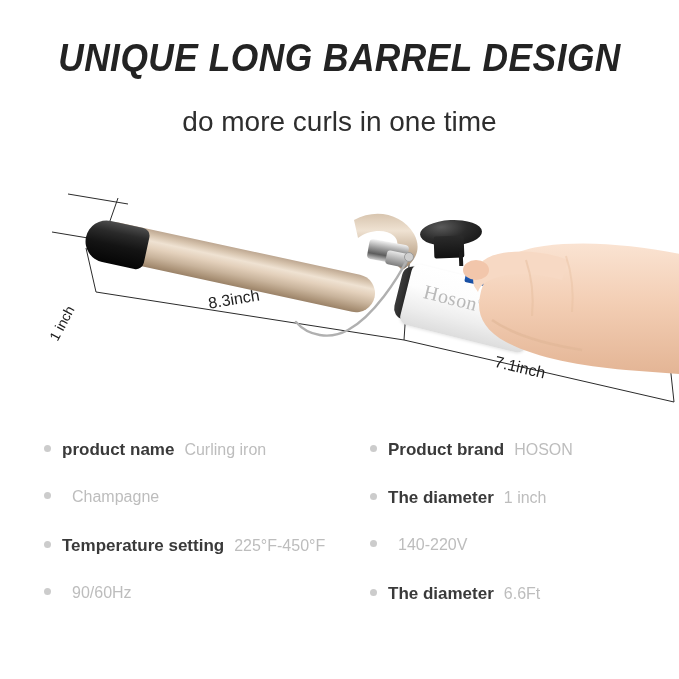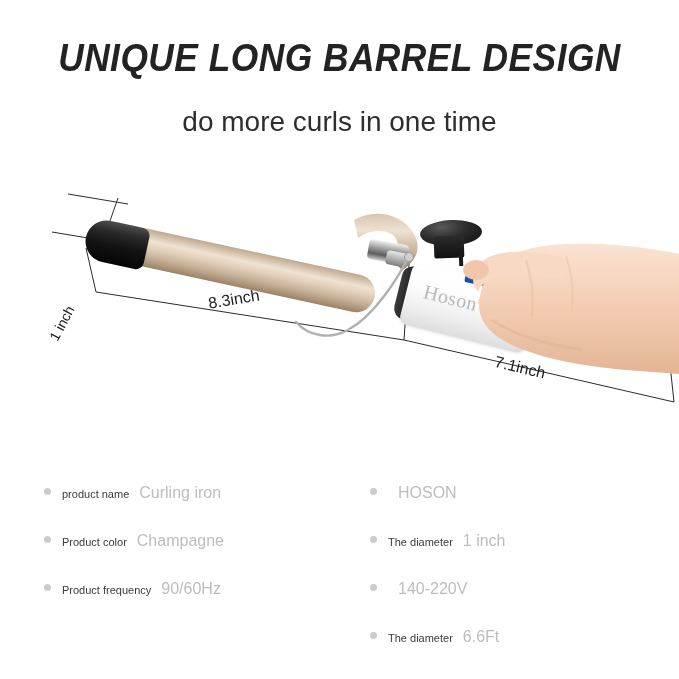--- a/index.html
+++ b/index.html
@@ -185,26 +185,25 @@
     height:48px;
   }
   .dot{
     width:7px;height:7px;border-radius:50%;
     background:#cccccc;
     flex:0 0 auto;
     margin-right:11px;
     position:relative;top:-3px;
   }
   .spec-label{
-    font-size:11px;color:#3a3a3a;font-weight:400;white-space:nowrap;
+    font-size:17px;color:#3a3a3a;font-weight:700;white-space:nowrap;
   }
   .spec-value{
     font-size:16px;color:#bdbdbd;font-weight:400;white-space:nowrap;
     margin-left:10px;
-    margin-top:44px;
   }
 </style>
 </head>
 <body>
 
 <div class="page">
 
   <div class="header">
     <h1 class="headline">UNIQUE LONG BARREL DESIGN</h1>
     <p class="subhead">do more curls in one time</p>
@@ -302,33 +301,37 @@
   <div class="specs">
 
     <div class="spec-col col-left">
       <div class="spec-row">
         <span class="dot"></span>
         <span class="spec-label">product name</span>
         <span class="spec-value">Curling iron</span>
       </div>
       <div class="spec-row">
         <span class="dot"></span>
-        <span class="spec-label">Product color</span>
         <span class="spec-value">Champagne</span>
       </div>
       <div class="spec-row">
         <span class="dot"></span>
-        <span class="spec-label">Product frequency</span>
+        <span class="spec-label">Temperature setting</span>
+        <span class="spec-value">225°F-450°F</span>
+      </div>
+      <div class="spec-row">
+        <span class="dot"></span>
         <span class="spec-value">90/60Hz</span>
       </div>
     </div>
 
     <div class="spec-col col-right">
       <div class="spec-row">
         <span class="dot"></span>
+        <span class="spec-label">Product brand</span>
         <span class="spec-value">HOSON</span>
       </div>
       <div class="spec-row">
         <span class="dot"></span>
         <span class="spec-label">The diameter</span>
         <span class="spec-value">1 inch</span>
       </div>
       <div class="spec-row">
         <span class="dot"></span>
         <span class="spec-value">140-220V</span>

